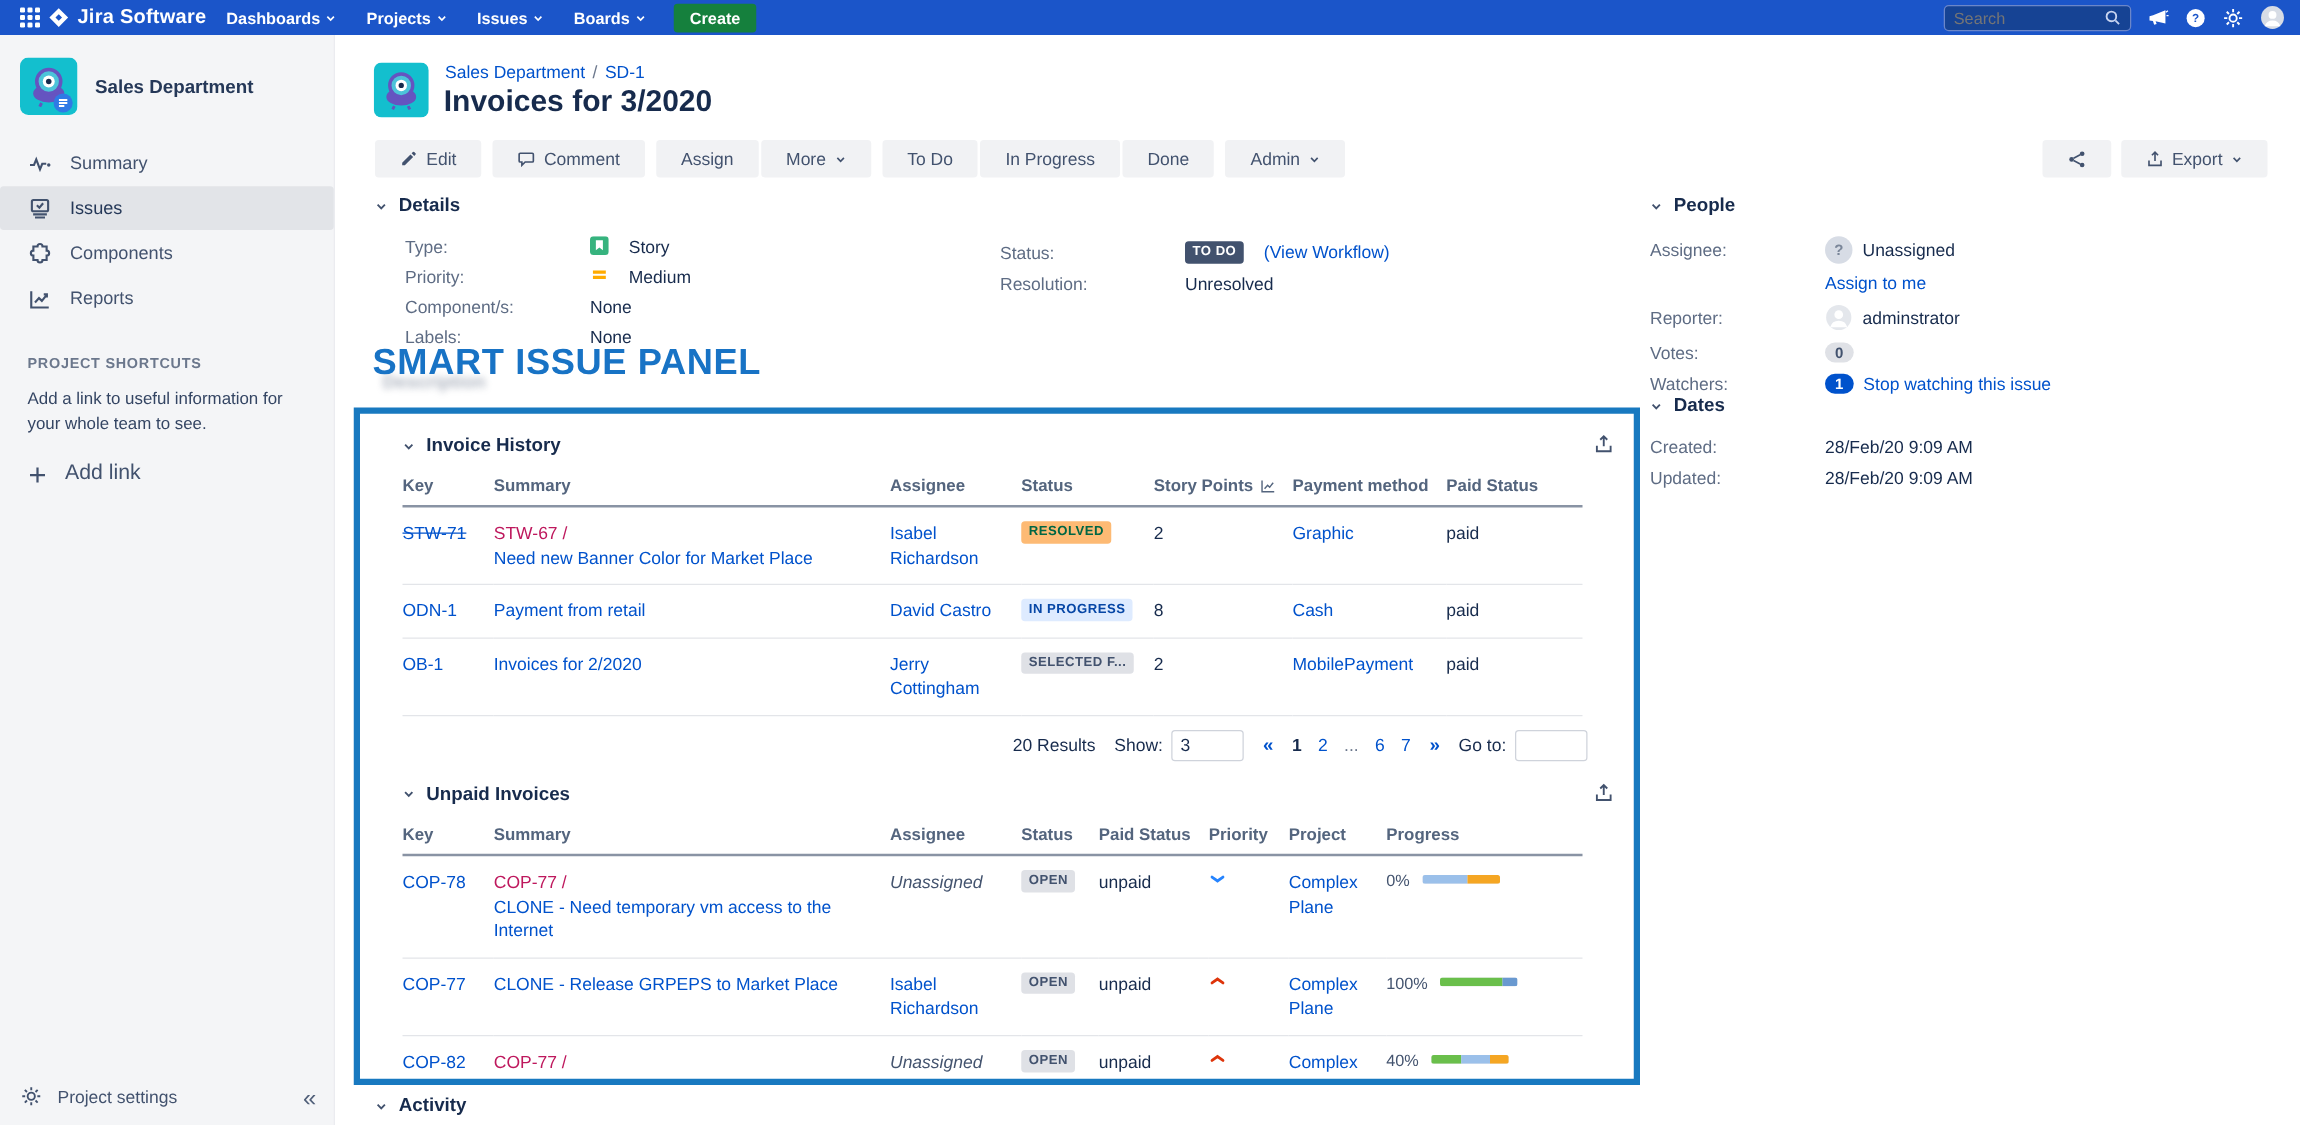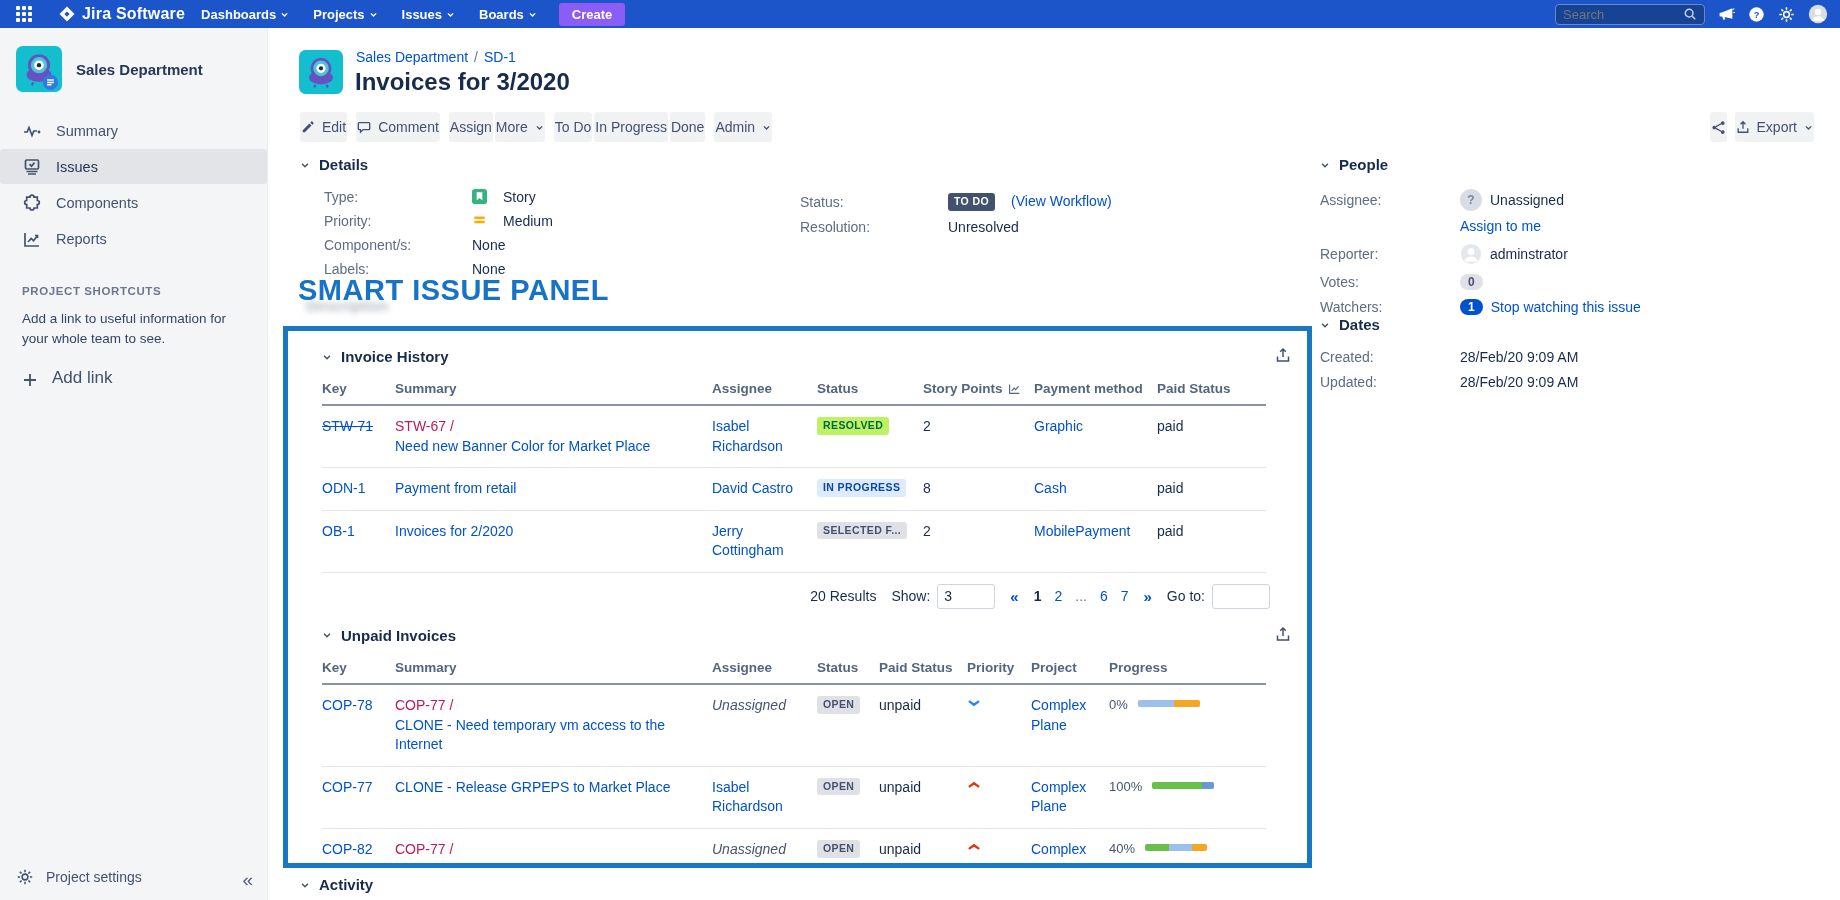--- a/index.html
+++ b/index.html
@@ -4,28 +4,28 @@
 <style>
   *{box-sizing:border-box;margin:0;padding:0}
   body{width:1840px;height:900px;position:relative;overflow:hidden;background:#fff;
        font-family:"Liberation Sans",sans-serif;color:#172B4D;font-size:14px}
   .link{color:#0052CC;cursor:pointer;text-decoration:none}
   svg{display:block}
 
   
   .topbar{position:absolute;top:0;left:0;width:1840px;height:28px;background:#1b55c9;
           display:flex;align-items:center;color:#fff;padding:0 12px;gap:8px;z-index:50}
-  .tb-left{display:flex;align-items:center;gap:22px}
+  .tb-left{display:flex;align-items:center;gap:2px}
   .appgrid{display:grid;grid-template-columns:repeat(3,4px);grid-gap:2px;padding:4px;cursor:pointer}
   .appgrid i{width:4px;height:4px;background:#fff;border-radius:1px}
   .logo{display:flex;align-items:center;gap:6px;font-size:16px;font-weight:bold;letter-spacing:.2px}
   .tb-menu{display:flex;align-items:center;gap:4px;font-size:13px;font-weight:bold;
            padding:4px 8px;border-radius:3px;cursor:pointer}
   .chev{width:9px;height:9px}
-  .create-btn{background:#8b5cf6;padding:4px 13px;border-radius:3px;font-size:13px;font-weight:bold;cursor:pointer;margin-left:6px}
+  .create-btn{background:#15803d;padding:4px 13px;border-radius:3px;font-size:13px;font-weight:bold;cursor:pointer;margin-left:6px}
   .tb-right{margin-left:auto;display:flex;align-items:center;gap:13px}
   .search-box{display:flex;align-items:center;background:#164394;border:1px solid #6b86c9;
               border-radius:4px;height:21px;width:150px;padding:0 7px;gap:6px}
   .search-box input{flex:1;background:transparent;border:none;outline:none;color:#dfe7fb;font-size:13px;
                     font-family:"Liberation Sans",sans-serif;min-width:0}
   .tb-icon{cursor:pointer;display:flex;align-items:center}
 
   
   .sidebar{position:absolute;top:28px;left:0;width:268px;height:872px;background:#F4F5F7;border-right:1px solid #ebecf0}
   .proj-head{display:flex;align-items:center;gap:14px;padding:18px 16px 20px 16px}
@@ -44,36 +44,36 @@
   
   .crumb-avatar{position:absolute;left:299px;top:50px}
   .breadcrumb{position:absolute;left:356px;top:49px;font-size:14px;display:flex;gap:6px;align-items:center}
   .crumb-sep{color:#6B778C}
   .issue-title{position:absolute;left:355px;top:68px;font-size:24px;font-weight:600;color:#172B4D}
 
   
   .toolbar{position:absolute;left:300px;top:112px;display:flex;gap:9px;align-items:center}
   .btn-group{display:flex;gap:2px}
   .btn{height:30px;display:flex;align-items:center;gap:7px;background:#f1f2f4;border-radius:3px;
-       padding:0 1px;font-size:14px;color:#42526E;cursor:pointer;white-space:nowrap}
+       padding:0 20px;font-size:14px;color:#42526E;cursor:pointer;white-space:nowrap}
   .toolbar-right{position:absolute;right:26px;top:112px;display:flex;gap:8px}
 
   
   .section-head{display:flex;align-items:center;gap:9px;font-size:15px;font-weight:bold;color:#172B4D}
   .sec-chev{width:10px;height:10px;color:#42526E}
   .details{position:absolute;left:300px;top:156px;width:1010px}
   .d-rows{margin-top:16px;margin-left:24px}
   .d-row{display:flex;margin-bottom:8px;align-items:center}
   .d-label{width:148px;color:#5E6C84;flex:none}
   .d-val{display:flex;align-items:flex-start;gap:16px}
   .details-right{position:absolute;left:500px;top:37px}
   .loz{display:inline-block;font-size:10.5px;font-weight:bold;letter-spacing:.4px;border-radius:3px;
        padding:2px 6px;line-height:1.3;white-space:nowrap}
   .loz-navy{background:#42526E;color:#fff}
-  .loz-green{background:#bef264;color:#006644}
+  .loz-green{background:#fdba74;color:#006644}
   .loz-blue{background:#DEEBFF;color:#0747A6}
   .loz-gray{background:#DFE1E6;color:#42526E}
 
   
   .blurred{position:absolute;left:306px;top:297px;font-size:15px;font-weight:bold;color:#6B778C;
            filter:blur(3px);opacity:.55}
   .annotation{position:absolute;left:298px;top:274px;font-size:29px;font-weight:800;color:#1873c5;
               letter-spacing:.5px;z-index:2}
 
   

